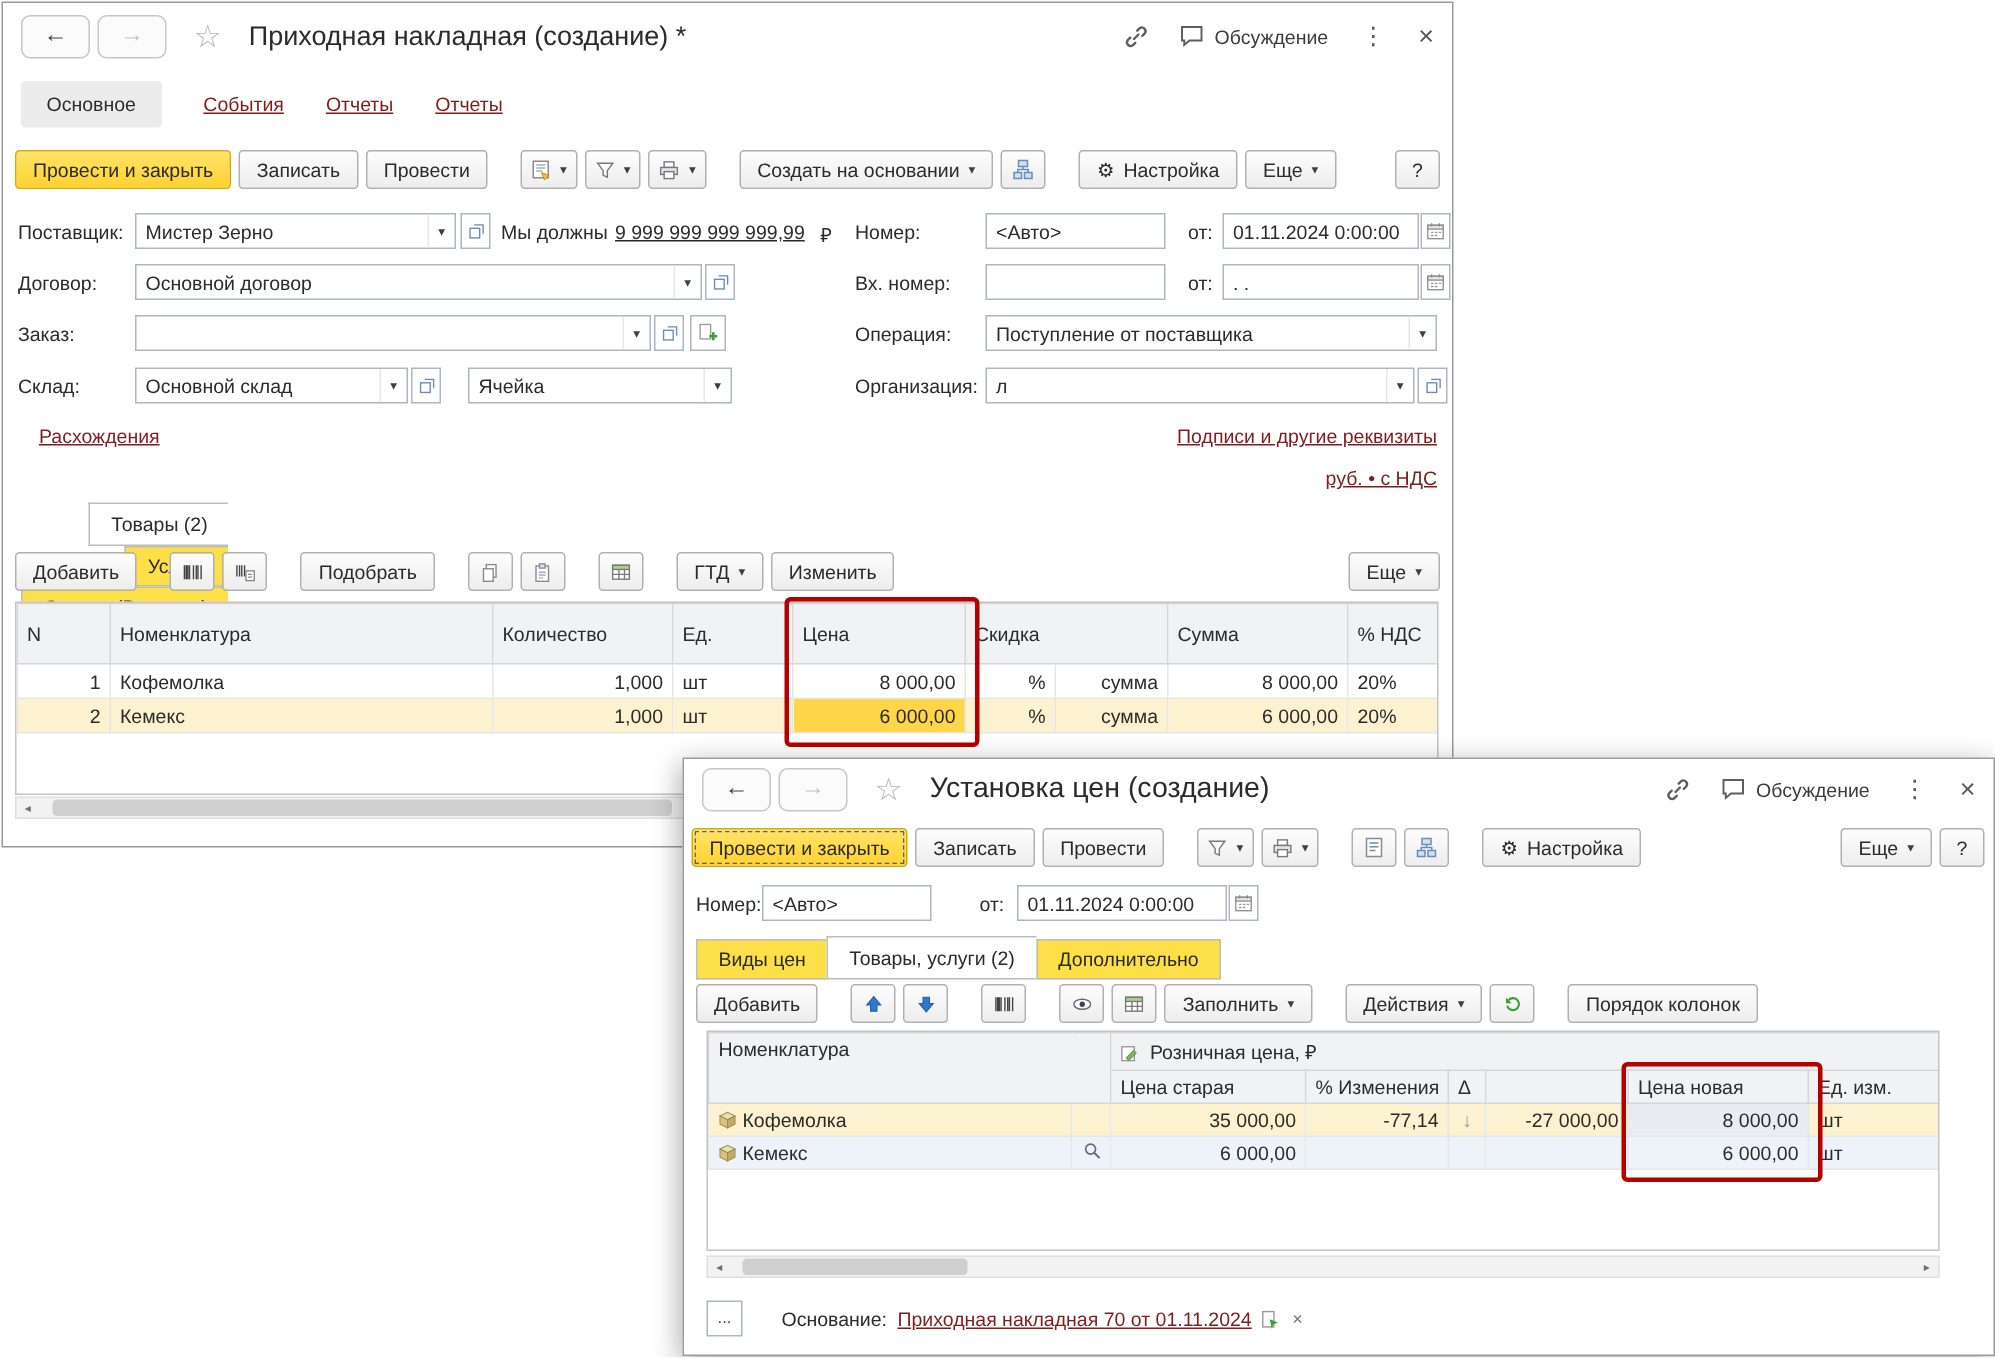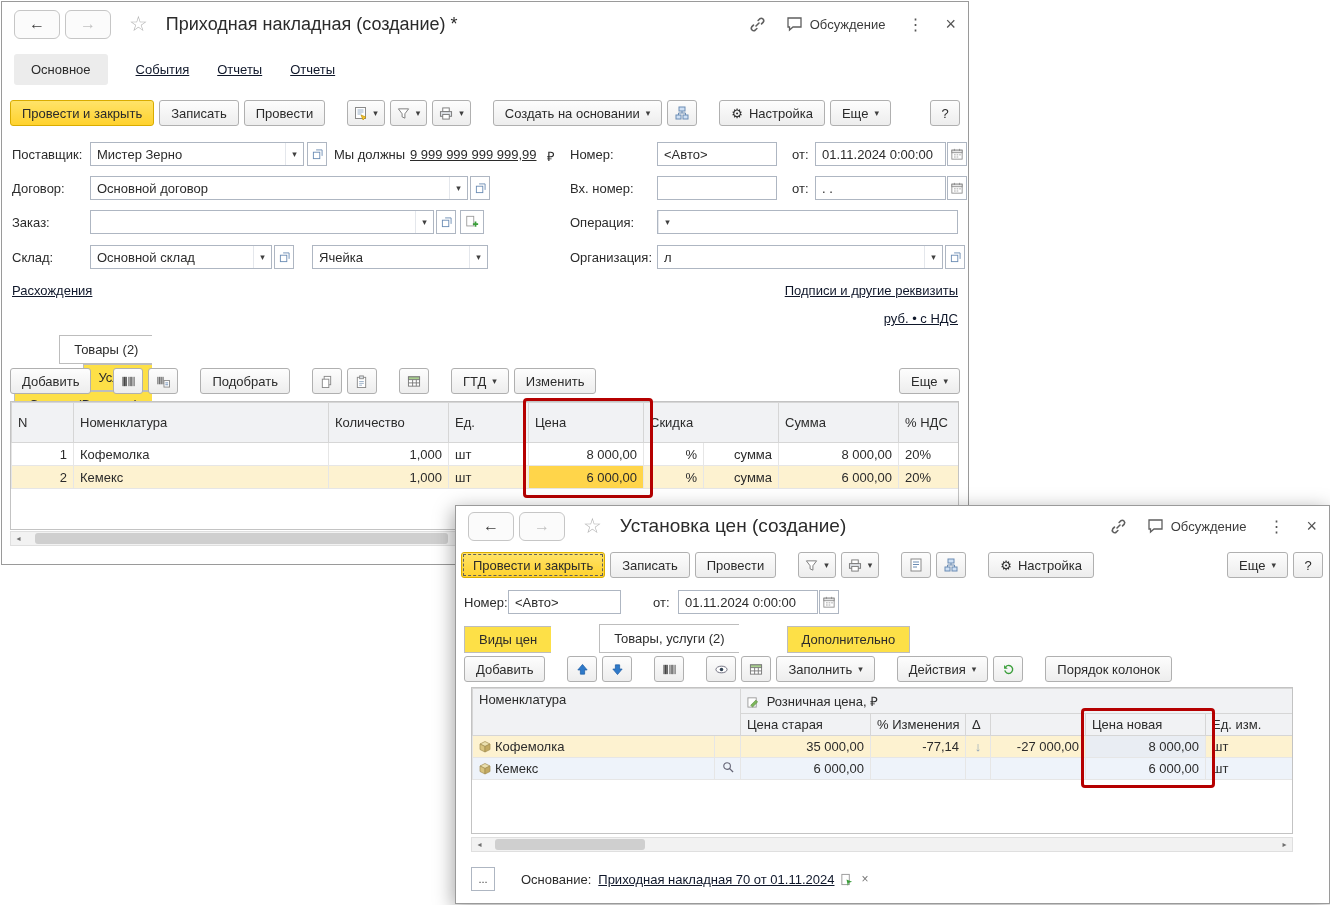--- a/index.html
+++ b/index.html
@@ -32,21 +32,21 @@
   .pushright{margin-left:auto;}
   
   .lbl{font-size:13px;color:#2b2b2b;white-space:nowrap;}
   .frow{position:absolute;left:0;right:0;height:25px;}
   .frow .lbl{position:absolute;top:5px;}
   .fld{position:absolute;height:24px;border:1px solid #aeb6c2;background:#fff;display:flex;align-items:stretch;font-size:13px;box-sizing:border-box;}
   .fld .val{flex:1;display:flex;align-items:center;padding:0 6px;white-space:nowrap;overflow:hidden;color:#2b2b2b;}
   .fld .dd{width:17px;display:flex;align-items:center;justify-content:center;border-left:1px solid #e4e7ec;cursor:pointer;}
   .ph{color:#a6a6a6;}
   .sqbtn{position:absolute;width:20px;height:24px;border:1px solid #aeb6c2;background:#fff;display:flex;align-items:center;justify-content:center;padding:0;cursor:pointer;box-sizing:border-box;}
-  .link{color:#0f172a;text-decoration:underline;font-size:13px;cursor:pointer;white-space:nowrap;}
+  .link{color:#7f1d1d;text-decoration:underline;font-size:13px;cursor:pointer;white-space:nowrap;}
   .debt-amount{color:#2b2b2b;text-decoration:underline;font-size:13px;cursor:pointer;}
   
   .tabs{position:absolute;display:flex;align-items:flex-end;}
   .tab{height:27px;display:flex;align-items:center;padding:0 14px;font-size:13px;background:#fde047;border:1px solid #bdbdbd;border-right:none;color:#2b2b2b;cursor:pointer;box-sizing:border-box;}
   .tab:last-child{border-right:1px solid #bdbdbd;}
   .tab.active{background:#fff;height:29px;}
   
   .grid-wrap{position:absolute;border:1px solid #c3c3c3;background:#fff;overflow:hidden;box-sizing:border-box;}
   table.grid{border-collapse:collapse;table-layout:fixed;}
   .grid th{background:#f1f2f4;border:1px solid #d6d6d6;font-weight:normal;font-size:13px;color:#2b2b2b;text-align:left;padding:3px 6px;vertical-align:middle;overflow:hidden;white-space:nowrap;}
@@ -260,20 +260,21 @@
           </svg>
         </button>
       <button class="sqbtn" style="left:458px;width:24px;">
           <svg width="14" height="14" viewBox="0 0 16 16">
             <rect x="2" y="1.5" width="8" height="11" fill="#fff" stroke="#999"></rect>
             <path d="M9 10.5h6M12 7.5v6" stroke="#3a9e3a" stroke-width="2"></path>
           </svg>
         </button>
       <span class="lbl" style="left:568px;">Операция:</span>
       <div class="fld" style="left:655px;width:301px;">
+        <span class="val">Поступление от поставщика</span>
         <span class="dd caret">▾</span>
       </div>
     </div>
 
     <div class="frow" style="top:243px;">
       <span class="lbl" style="left:10px;">Склад:</span>
       <div class="fld" style="left:88px;width:182px;">
         <span class="val">Основной склад</span>
         <span class="dd caret">▾</span>
       </div>
@@ -293,21 +294,21 @@
         <span class="dd caret">▾</span>
       </div>
       <button class="sqbtn" style="left:943px;">
           <svg width="11" height="11" viewBox="0 0 12 12">
             <rect x="1.5" y="3.5" width="7" height="7" fill="#fff" stroke="#6b8cb4"></rect>
             <path d="M4.5 1h6.5v6.5" fill="none" stroke="#6b8cb4"></path>
           </svg>
         </button>
     </div>
 
-    <span class="link abs" style="left:10px;top:281px;">Расхождения</span>
+    <span class="link abs" style="left:24px;top:281px;">Расхождения</span>
     <span class="link abs" style="right:10px;top:281px;">Подписи и другие реквизиты</span>
     <span class="link abs" style="right:10px;top:309px;">руб. • с НДС</span>
 
     <div class="tabs" style="left:12px;top:333px;flex-direction:column;">
       <div class="tab active">
           <span>Товары (2)</span>
         </div>
       <div class="tab">
           <span>Услуги</span>
         </div>
@@ -542,21 +543,21 @@
       <button class="sqbtn" style="left:363px;">
           <svg width="12" height="12" viewBox="0 0 14 14">
             <rect x="1" y="2.5" width="12" height="10.5" fill="#fff" stroke="#8a8a8a"></rect>
             <rect x="1" y="2.5" width="12" height="3" fill="#e6e6e6" stroke="#8a8a8a"></rect>
             <path d="M4 1v2.5M10 1v2.5" stroke="#8a8a8a"></path>
             <path d="M3.5 8h2M6.5 8h2M9.5 8h2M3.5 10.5h2M6.5 10.5h2" stroke="#9a9a9a"></path>
           </svg>
         </button>
     </div>
 
-    <div class="tabs" style="left:8px;top:118px;gap:48px;">
+    <div class="tabs" style="left:8px;top:118px;">
       <div class="tab">
           <span>Виды цен</span>
         </div>
       <div class="tab active">
           <span>Товары, услуги (2)</span>
         </div>
       <div class="tab">
           <span>Дополнительно</span>
         </div>
     </div>

